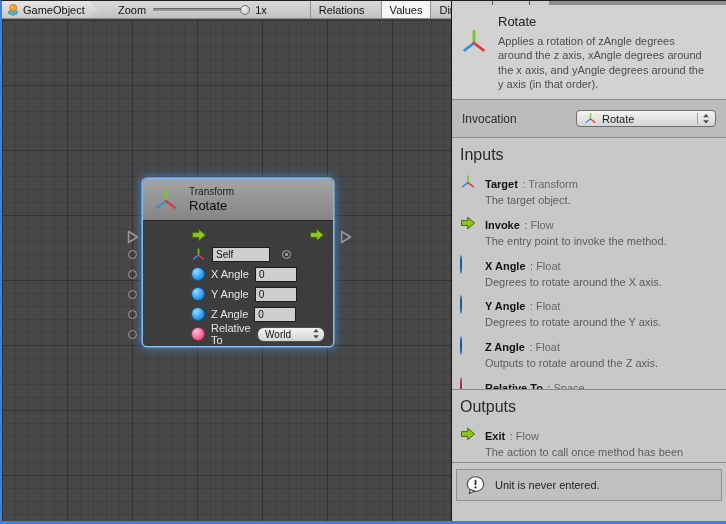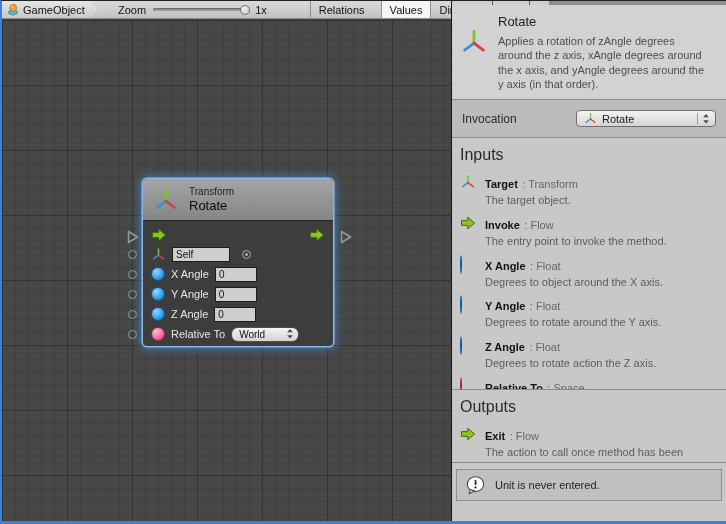--- a/index.html
+++ b/index.html
@@ -45,21 +45,21 @@
     position:absolute;left:141px;top:159px;width:190px;height:167px;border-radius:4px;background:#3d3d3d;
     box-shadow:0 0 0 1.5px rgba(140,190,240,.95),0 0 9px 3px rgba(70,140,215,.7);
   }
   .node-header{
     height:42px;border-radius:4px 4px 0 0;border-bottom:1px solid #262626;
     background:linear-gradient(#a5a5a5,#858585);
     display:flex;align-items:center;gap:10px;padding:0 10px;
   }
   .node-cat{font-size:10px;color:#1d1d1d;line-height:1.2;}
   .node-title{font-size:13px;color:#0d0d0d;line-height:1.2;}
-  .node-body{padding:5px 8px 0 8px;}
+  .node-body{padding:5px 8px 0 8px;margin-left:40px;}
   .nrow{height:20px;display:flex;align-items:center;gap:6px;color:#e6e6e6;font-size:11px;}
   .nrow-flow{height:18px;justify-content:space-between;}
   .nfield{background:#cecece;border:1px solid #1c1c1c;height:15px;font-size:10px;color:#111;
     padding:0 3px;font-family:"Liberation Sans",sans-serif;line-height:13px;}
   .nfield.self{width:58px;}
   .nfield.angle{width:42px;}
   .port{width:14px;height:14px;border-radius:50%;flex:none;}
   .port-float{background:radial-gradient(circle at 35% 30%,#9ed7ff,#2e9bef 60%,#1272c4);border:1px solid #0d5a9e;}
   .port-enum{background:radial-gradient(circle at 35% 30%,#ffc0d4,#f2689a 60%,#d23a72);border:1px solid #a82753;}
   .mini-popup{
@@ -293,39 +293,39 @@
           <span class="item-type"><span>: </span><span>Flow</span></span>
           <div class="item-desc">The entry point to invoke the method.</div>
         </span>
       </div>
 
       <div class="item">
         <span class="item-icon"><span class="port port-float"></span></span>
         <span>
           <span class="item-name">X Angle</span>
           <span class="item-type"><span>: </span><span>Float</span></span>
-          <div class="item-desc">Degrees to object around the X axis.</div>
+          <div class="item-desc">Degrees to rotate around the X axis.</div>
         </span>
       </div>
 
       <div class="item">
         <span class="item-icon"><span class="port port-float"></span></span>
         <span>
           <span class="item-name">Y Angle</span>
           <span class="item-type"><span>: </span><span>Float</span></span>
           <div class="item-desc">Degrees to rotate around the Y axis.</div>
         </span>
       </div>
 
       <div class="item">
         <span class="item-icon"><span class="port port-float"></span></span>
         <span>
           <span class="item-name">Z Angle</span>
           <span class="item-type"><span>: </span><span>Float</span></span>
-          <div class="item-desc">Degrees to rotate action the Z axis.</div>
+          <div class="item-desc">Outputs to rotate around the Z axis.</div>
         </span>
       </div>
 
       <div class="item">
         <span class="item-icon"><span class="port port-enum"></span></span>
         <span>
           <span class="item-name">Relative To</span>
           <span class="item-type"><span>: </span><span>Space</span></span>
           
         </span>

